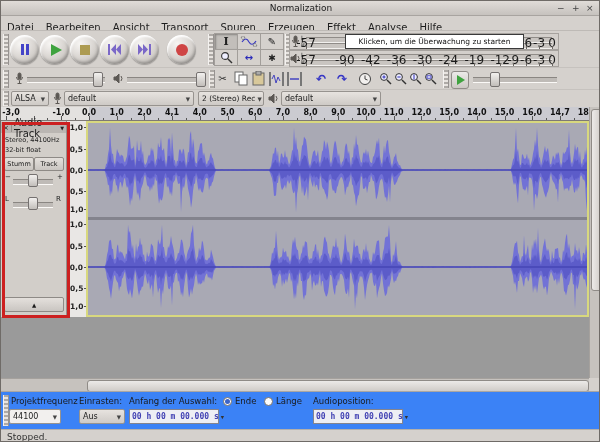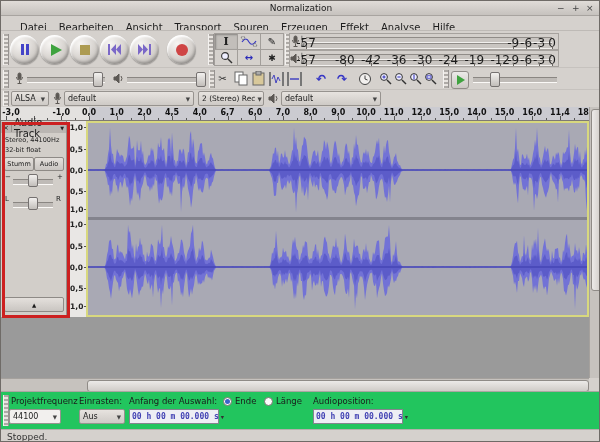--- a/index.html
+++ b/index.html
@@ -5,21 +5,21 @@
   html,body{margin:0;padding:0;background:#888;}
   #win{position:relative;width:600px;height:442px;background:#d5d1cd;border:1px solid #6f6b67;
        font-family:"DejaVu Sans","Liberation Sans",sans-serif;overflow:hidden;box-sizing:border-box;}
   .ab{position:absolute;}
   .grip{width:4px;background:repeating-linear-gradient(to bottom,#aeaaa6 0 2px,#e8e4e0 2px 4px);
         border-left:1px solid #f4f2f0;border-right:1px solid #969290;}
   
   #titlebar{left:0;top:0;width:600px;height:14px;background:linear-gradient(#e0dcd8,#c6c2be);
             border-bottom:1px solid #a8a4a0;font-size:9px;color:#222;text-align:center;line-height:14px;}
   .winctl{font-size:9px;color:#444;top:2px;line-height:10px;}
-  #menubar{left:0;top:15px;width:516px;height:14px;margin-left:13px;}
+  #menubar{left:0;top:15px;width:516px;height:14px;}
   .menuitem{display:inline-block;padding:1px 6px;font-size:10px;color:#1c1c1c;line-height:12px;}
   
   .toolrow{left:0;width:600px;background:#d5d1cd;}
   .tbtn{position:absolute;width:29px;height:29px;border-radius:50%;
         background:radial-gradient(circle at 35% 30%,#f7f5f3,#d6d2ce 55%,#b9b5b1);
         box-shadow:inset 1px 2px 2px #fff,inset -1px -2px 3px rgba(0,0,0,.28),0 1px 1px rgba(0,0,0,.25);
         display:flex;align-items:center;justify-content:center;}
   .toolcell{position:absolute;width:22px;height:15px;border:1px solid #a29e9a;background:#d5d1cd;
             display:flex;align-items:center;justify-content:center;font-size:10px;color:#222;}
   .toolcell.sel{background:#c2beba;box-shadow:inset 1px 1px 2px rgba(0,0,0,.3);}
@@ -133,20 +133,21 @@
       <svg class="ab" style="left:1px;top:1px;" width="9" height="13">
           <rect x="3" y="1" width="3" height="6" rx="1.5" class="icon-dark"></rect>
           <path d="M1.5 5 a3 3 0 0 0 6 0" fill="none" stroke="#5c5854"></path>
           <line x1="4.5" y1="8.5" x2="4.5" y2="11" stroke="#5c5854"></line>
           <line x1="2.5" y1="11.5" x2="6.5" y2="11.5" stroke="#5c5854"></line>
         </svg>
       <span class="mlr" style="left:11px;top:1px;">L</span>
       <span class="mlr" style="left:11px;top:8px;">R</span>
       <div class="mbar" style="top:3px;"></div>
       <div class="mbar" style="top:9px;"></div>
+      <div class="ab" style="left:55px;top:0px;width:177px;height:13px;background:#fff;border:1px solid #3a3a3a;display:flex;align-items:center;justify-content:center;font-size:7.5px;color:#111;z-index:3;white-space:nowrap;">Klicken, um die Überwachung zu starten</div>
     <span class="mlab" style="left: 16px;">-57</span>
         <div class="mtick" style="left: 16px;"></div>
         <span class="mlab" style="left: 223.158px;">-9</span>
         <div class="mtick" style="left: 223.158px;"></div>
         <span class="mlab" style="left: 236.105px;">-6</span>
         <div class="mtick" style="left: 236.105px;"></div>
         <span class="mlab" style="left: 249.053px;">-3</span>
         <div class="mtick" style="left: 249.053px;"></div>
         <span class="mlab" style="left: 262px;">0</span>
         <div class="mtick" style="left: 262px;"></div>
@@ -155,23 +156,23 @@
       <svg class="ab" style="left:0px;top:2px;" width="11" height="11">
           <path d="M1 4 h2 l3 -3 v9 l-3 -3 H1z" class="icon-dark"></path>
           <path d="M8 3 a4 4 0 0 1 0 5" stroke="#5c5854" fill="none"></path>
         </svg>
       <span class="mlr" style="left:11px;top:1px;">L</span>
       <span class="mlr" style="left:11px;top:8px;">R</span>
       <div class="mbar" style="top:3px;"></div>
       <div class="mbar" style="top:9px;"></div>
     <span class="mlab" style="left: 16px;">-57</span>
         <div class="mtick" style="left: 16px;"></div>
-        <span class="mlab" style="left: 54.8421px;">-80</span>
+        <span class="mlab" style="left: 54.8421px;">-90</span>
         <div class="mtick" style="left: 54.8421px;"></div>
-        <span class="mlab" style="left: 80.7368px; font-style: italic;">-42</span>
+        <span class="mlab" style="left: 80.7368px;">-42</span>
         <div class="mtick" style="left: 80.7368px;"></div>
         <span class="mlab" style="left: 106.632px;">-36</span>
         <div class="mtick" style="left: 106.632px;"></div>
         <span class="mlab" style="left: 132.526px;">-30</span>
         <div class="mtick" style="left: 132.526px;"></div>
         <span class="mlab" style="left: 158.421px;">-24</span>
         <div class="mtick" style="left: 158.421px;"></div>
         <span class="mlab" style="left: 184.316px;">-19</span>
         <div class="mtick" style="left: 184.316px;"></div>
         <span class="mlab" style="left: 210.211px;">-12</span>
@@ -358,48 +359,48 @@
       <div class="rtick" style="left: 517.35px; height: 2px;"></div>
       <div class="rtick" style="left: 531.2px; height: 4px;"></div>
       <div class="rtick" style="left: 545.05px; height: 2px;"></div>
       <div class="rtick" style="left: 558.9px; height: 4px;"></div>
       <div class="rtick" style="left: 572.75px; height: 2px;"></div>
       <span class="rlab" style="left: 10px;">-3,0</span>
       <span class="rlab" style="left: 60.3px;">-1,0</span>
       <span class="rlab" style="left: 88px;">0,0</span>
       <span class="rlab" style="left: 115.7px;">1,0</span>
       <span class="rlab" style="left: 143.4px;">2,0</span>
-      <span class="rlab" style="left: 171.1px;">4,5</span>
+      <span class="rlab" style="left: 171.1px;">4,1</span>
       <span class="rlab" style="left: 198.8px;">4,0</span>
-      <span class="rlab" style="left: 226.5px;">6,7</span>
+      <span class="rlab" style="left: 226.5px;">5,0</span>
       <span class="rlab" style="left: 254.2px;">6,0</span>
       <span class="rlab" style="left: 281.9px;">7,0</span>
       <span class="rlab" style="left: 309.6px;">8,0</span>
       <span class="rlab" style="left: 337.3px;">9,0</span>
       <span class="rlab" style="left: 365px;">10,0</span>
       <span class="rlab" style="left: 392.7px;">11,0</span>
       <span class="rlab" style="left: 420.4px;">12,0</span>
       <span class="rlab" style="left: 448.1px;">15,0</span>
       <span class="rlab" style="left: 475.8px;">14,0</span>
       <span class="rlab" style="left: 503.5px;">15,0</span>
       <span class="rlab" style="left: 531.2px;">16,0</span>
-      <span class="rlab" style="left: 558.9px;">11,4</span>
+      <span class="rlab" style="left: 558.9px;">14,7</span>
       <span class="rlab" style="left: 586.6px;">18,0</span>
     </div>
 
   <div class="ab" style="left:0;top:120px;width:66px;height:196px;background:#d2cec9;border-right:1px solid #94908c;box-sizing:border-box;">
     <div class="ab" style="left:0;top:1px;width:65px;height:11px;background:#bab6b2;display:flex;align-items:center;">
       <span style="font-size:7px;color:#222;padding:0 2px;border-right:1px solid #948f8b;">×</span>
       <span style="font-size:10px;color:#1a1a1a;padding-left:2px;">Audio Track</span>
       <span style="font-size:5px;color:#222;margin-left:auto;padding-right:2px;">▼</span>
     </div>
     <div class="ab" style="left:4px;top:15px;font-size:6.5px;color:#222;">Stereo, 44100Hz</div>
     <div class="ab" style="left:4px;top:25px;font-size:6.5px;color:#222;">32-bit float</div>
     <div class="sbtn" style="left:3px;top:36px;width:28px;height:12px;">Stumm</div>
-    <div class="sbtn" style="left:33px;top:36px;width:28px;height:12px;">Audio</div>
+    <div class="sbtn" style="left:33px;top:36px;width:28px;height:12px;">Track</div>
     <span class="ab" style="left:4px;top:52px;font-size:7px;color:#222;">−</span>
     <span class="ab" style="left:56px;top:52px;font-size:7px;color:#222;">+</span>
     <div class="slgroove" style="left:12px;top:58px;width:40px;"></div>
     <div class="slthumb" style="left:27px;top:53px;width:8px;height:11px;"></div>
     <span class="ab" style="left:4px;top:74px;font-size:7px;color:#222;">L</span>
     <span class="ab" style="left:55px;top:74px;font-size:7px;color:#222;">R</span>
     <div class="slgroove" style="left:12px;top:81px;width:40px;"></div>
     <div class="slthumb" style="left:27px;top:76px;width:8px;height:11px;"></div>
     <div class="sbtn" style="left:3px;top:176px;width:58px;height:13px;font-size:5.5px;">▲</div>
   </div>
@@ -446,21 +447,21 @@
   <div class="ab" style="left:0;top:316px;width:588px;height:61px;background:#9a9a9a;"></div>
 
   <div class="ab" style="left:0;top:377px;width:588px;height:13px;background:#c6c2be;border-top:1px solid #a5a19d;box-sizing:border-box;">
     <div class="ab" style="left:86px;top:1px;width:500px;height:10px;background:linear-gradient(#eceae8,#d0ccc8);border:1px solid #8f8b87;border-radius:3px;"></div>
   </div>
 
   <div class="ab" style="left:588px;top:106px;width:12px;height:271px;background:#c6c2be;border-left:1px solid #a5a19d;box-sizing:border-box;">
     <div class="ab" style="left:1px;top:2px;width:9px;height:180px;background:linear-gradient(90deg,#eceae8,#d0ccc8);border:1px solid #8f8b87;border-radius:3px;"></div>
   </div>
 
-  <div class="ab" style="left:0;top:390px;width:600px;height:38px;background:#22c55e;border-top:1px solid #aaa6a2;">
+  <div class="ab" style="left:0;top:390px;width:600px;height:38px;background:#3b82f6;border-top:1px solid #aaa6a2;">
     <div class="ab grip" style="left:2px;top:3px;height:31px;"></div>
     <span class="slabel" style="left:10px;top:4px;">Projektfrequenz</span>
     <div class="combo" style="left:8px;top:17px;width:52px;background:#f2f0ee;">
       <span>44100</span>
         <span class="carr">▼</span>
       </div>
     <span class="slabel" style="left:78px;top:4px;">Einrasten:</span>
     <div class="combo" style="left:78px;top:17px;width:46px;">
       <span>Aus</span>
         <span class="carr">▼</span>

